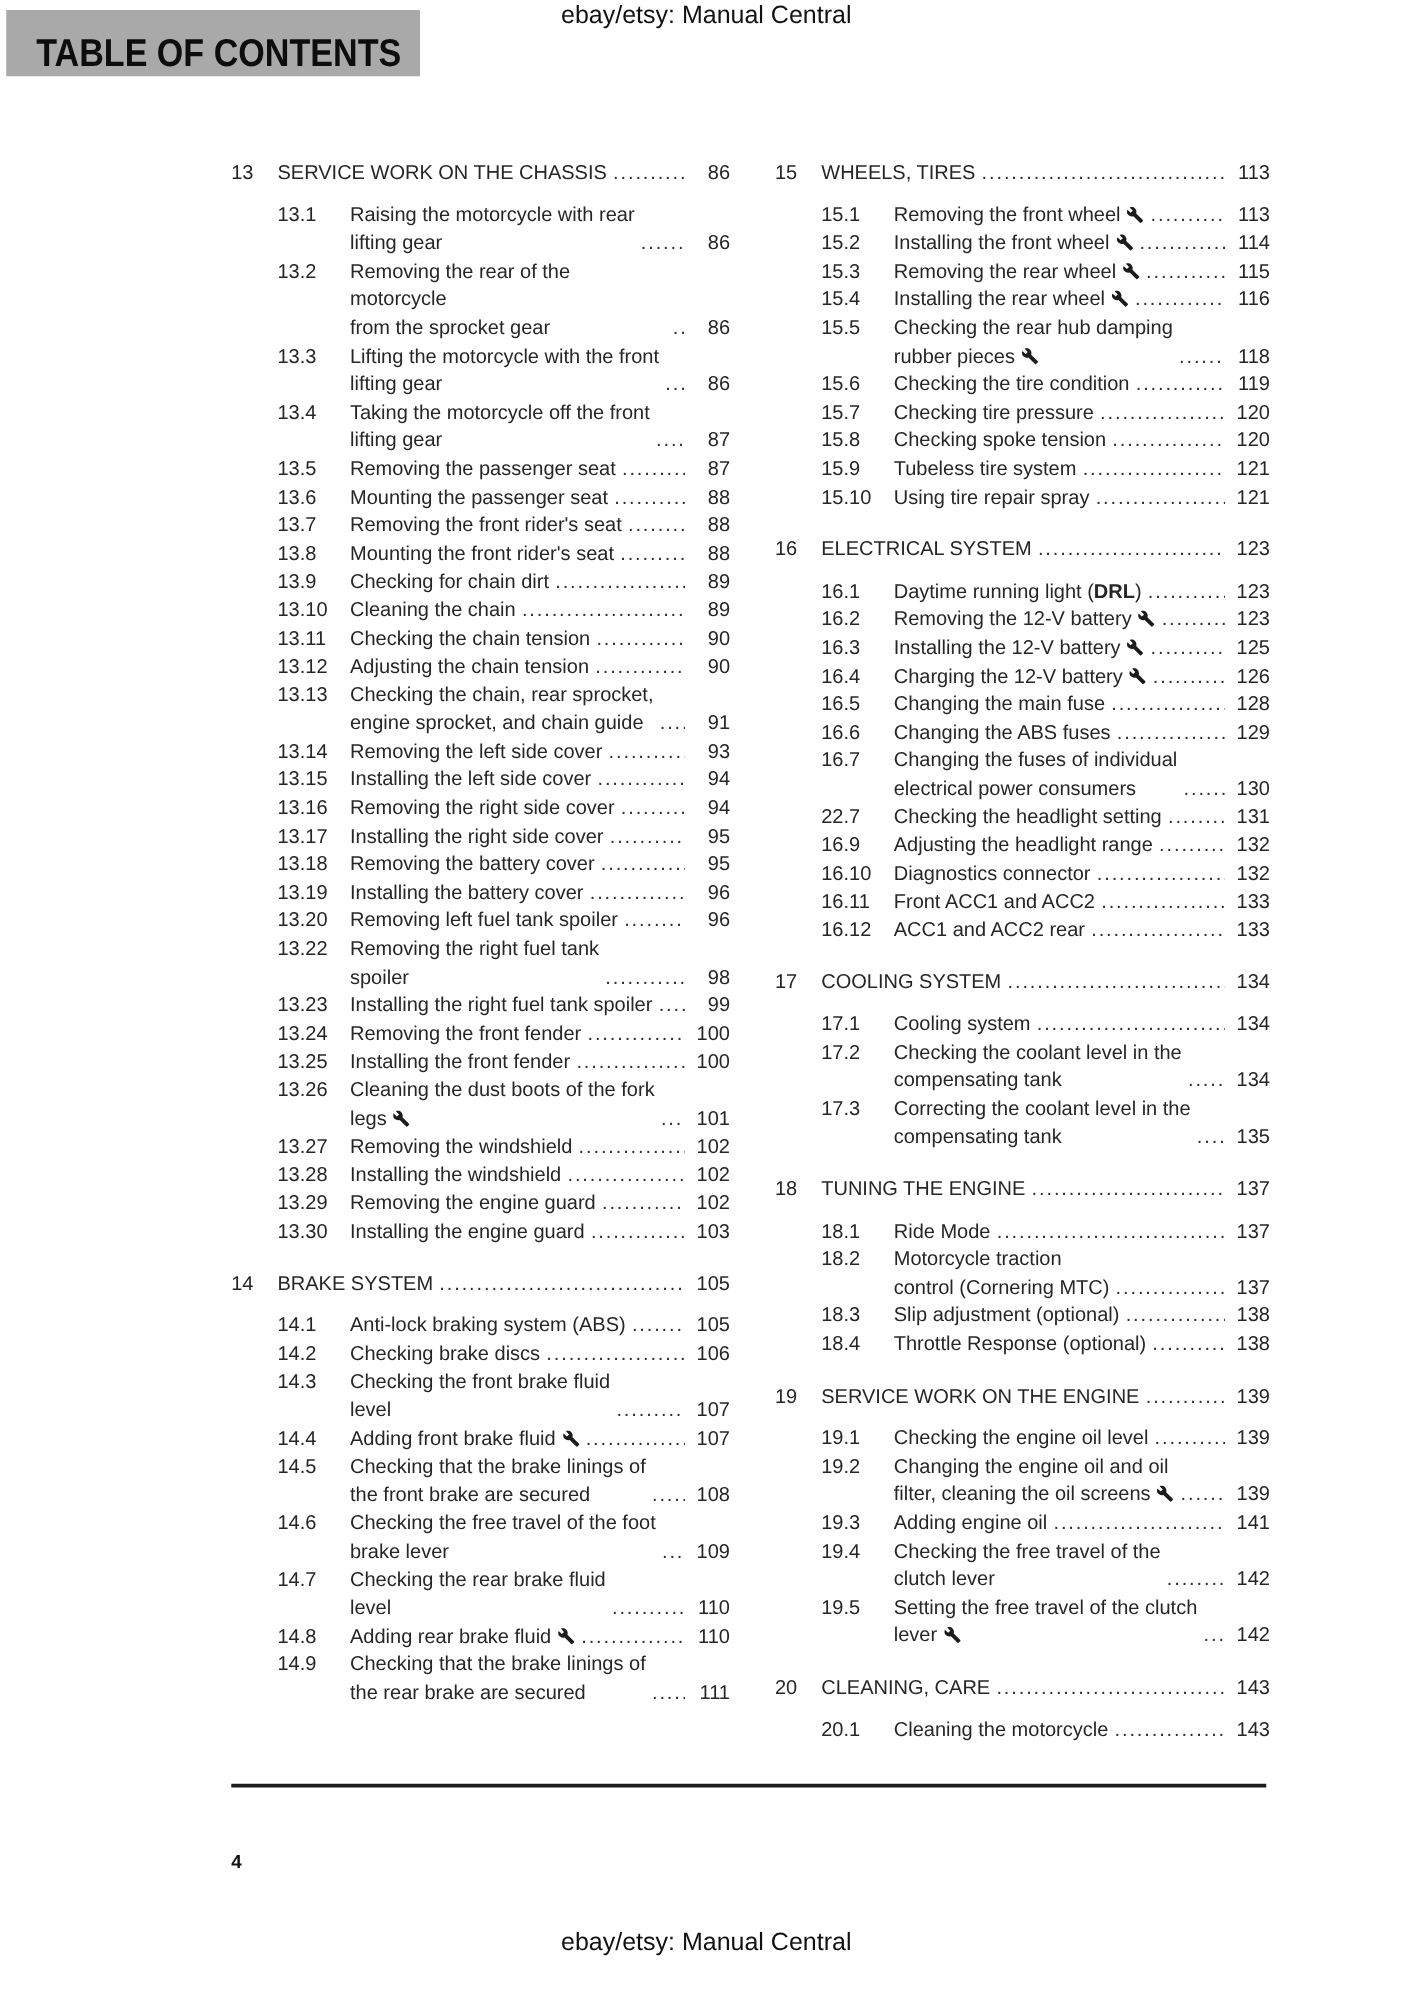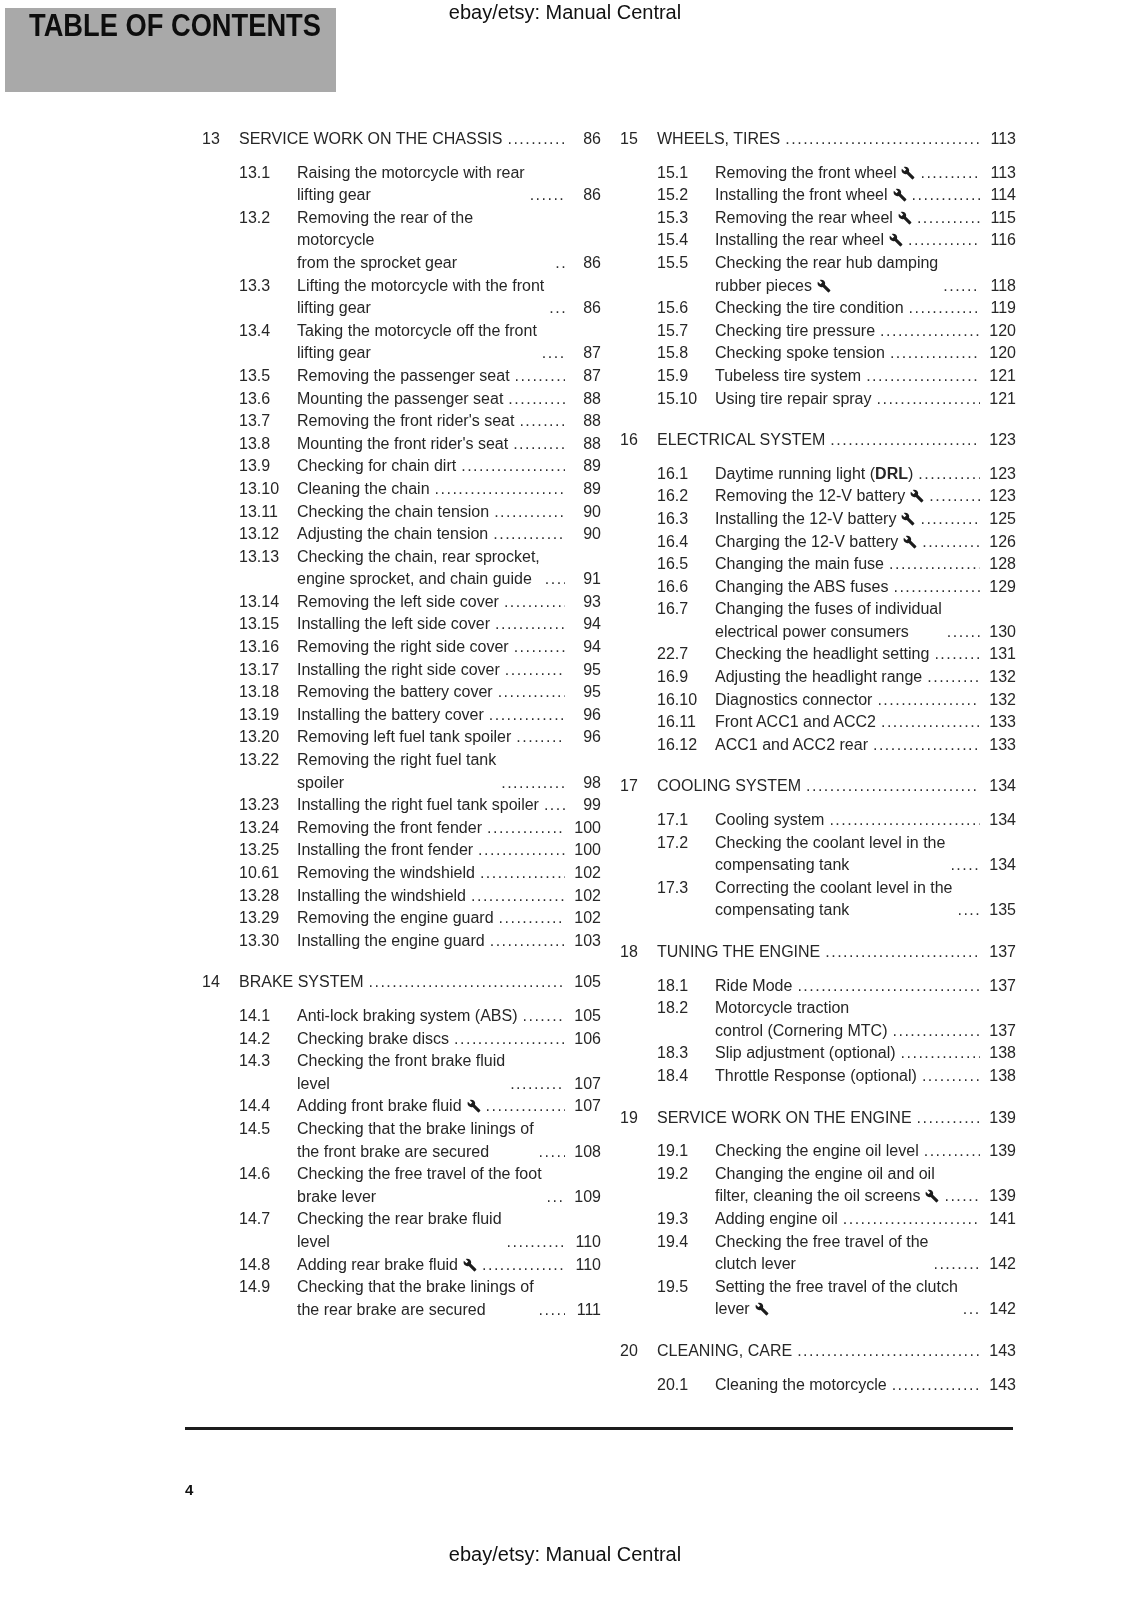--- a/index.html
+++ b/index.html
@@ -7,33 +7,33 @@
     width:1130px; height:1600px; position:relative;
     background:#ffffff; color:#262626;
     font-family:"Liberation Sans", sans-serif;
     overflow:hidden;
   }
   .site-header {
     position:absolute; top:1px; left:0; width:100%;
     text-align:center; font-size:20px; color:#111;
   }
   .title-box {
-    position:absolute; top:8px; left:5px; width:331px; height:84px;
-    display:flex; align-items:flex-start;
+    position:absolute; top:8px; left:5px; width:331px; height:53px;
+    display:flex; align-items:flex-end;
   }
   .title-box .title-text {
     font-size:31px; font-weight:bold; color:#0d0d0d;
     margin-left:24px; white-space:nowrap; letter-spacing:0px;
     transform:scaleX(0.88); transform-origin:left center;
   }
   .col {
     position:absolute; top:128px;
     font-size:16px; line-height:22.6px;
   }
-  #col0 { left:202px; width:399px; }
+  #col0 { left:185px; width:399px; }
   #col1 { left:620px; width:396px; }
   .toc-section { margin-top:0; }
   .toc-section + .toc-section { margin-top:19px; }
   .row { display:flex; }
   .hrow { margin-bottom:11px; }
   .erow { padding-left:37px; }
   .hrow .num { width:37px; flex:none; }
   .erow .num { width:58px; flex:none; }
   .ttl { flex:0 1 auto; white-space:pre-line; }
   .ttl b { font-weight:bold; }
@@ -221,21 +221,30 @@
         <span class="leader"></span>
         <span class="pg">100</span>
       </div>
       <div class="row erow">
         <span class="num">13.25</span>
         <span class="ttl">Installing the front fender</span>
         <span class="leader"></span>
         <span class="pg">100</span>
       </div>
       <div class="row erow">
-        <span class="num">10.61</span>
+        <span class="num">13.26</span>
+        <span class="ttl">Cleaning the dust boots of the fork
+legs<svg viewBox="0 0 24 24" class="wrench-svg">
+            <path d="M22.7 19l-9.1-9.1c.9-2.3.4-5-1.5-6.9-2-2-5-2.4-7.4-1.3L9 6 6 9 1.6 4.7C.4 7.1.9 10.1 2.9 12.1c1.9 1.9 4.6 2.4 6.9 1.5l9.1 9.1c.4.4 1 .4 1.4 0l2.3-2.3c.5-.4.5-1.1.1-1.4z"></path>
+          </svg></span>
+        <span class="leader"></span>
+        <span class="pg">101</span>
+      </div>
+      <div class="row erow">
+        <span class="num">13.27</span>
         <span class="ttl">Removing the windshield</span>
         <span class="leader"></span>
         <span class="pg">102</span>
       </div>
       <div class="row erow">
         <span class="num">13.28</span>
         <span class="ttl">Installing the windshield</span>
         <span class="leader"></span>
         <span class="pg">102</span>
       </div>

